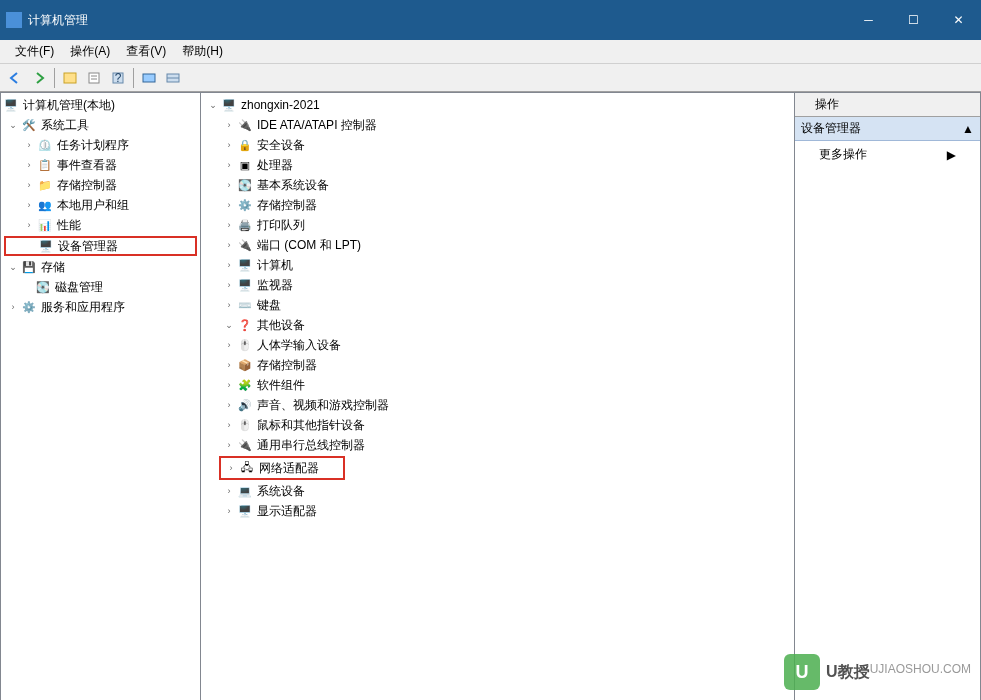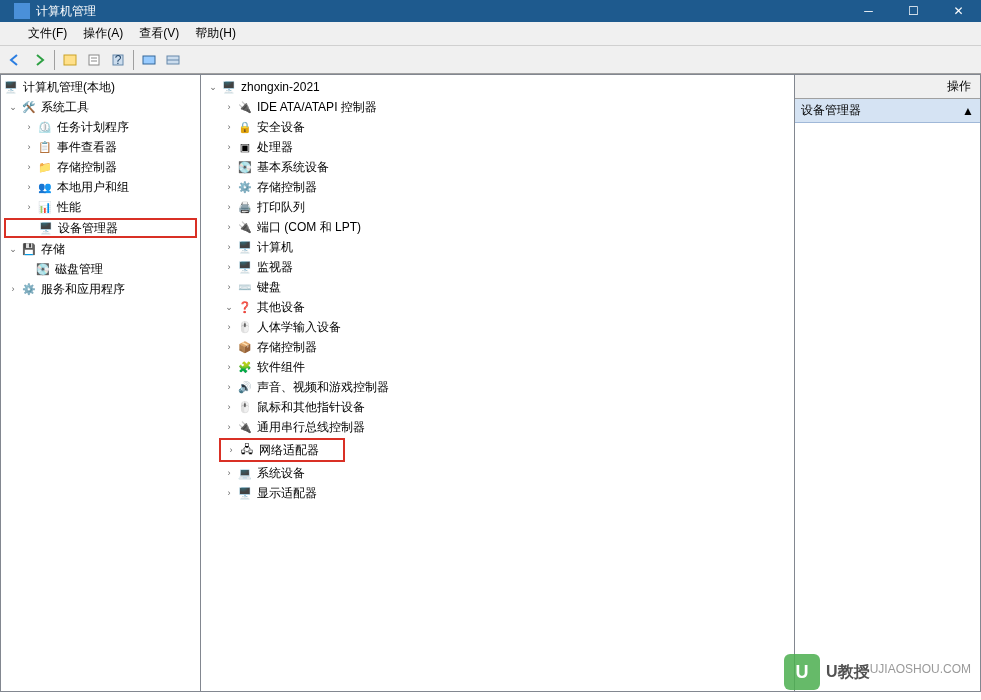--- a/index.html
+++ b/index.html
@@ -1,44 +1,44 @@
 <!DOCTYPE html>
 <html><head>
 <meta charset="utf-8">
 <style>
 * { margin: 0; padding: 0; box-sizing: border-box; font-family: "Microsoft YaHei", "Segoe UI", sans-serif; font-size: 12px; }
 body { width: 981px; height: 700px; background: #fff; overflow: hidden; position: relative; }
 
-.titlebar { height: 22px; background: #1e5a8e; color: #fff; display: flex; align-items: center; padding-left: 14px; }
+.titlebar { height: 40px; background: #1e5a8e; color: #fff; display: flex; align-items: center; padding-left: 6px; }
 .titlebar .app-icon { width: 16px; height: 16px; background: #4a90d9; margin-right: 6px; display: inline-block; }
 .titlebar .title { flex: 1; font-size: 12px; }
 .titlebar .win-btn { width: 45px; height: 30px; display: flex; align-items: center; justify-content: center; color: #fff; }
 
-.menubar { height: 24px; background: #f0f0f0; display: flex; align-items: center; padding: 0 20px; border-bottom: 1px solid #d0d0d0; }
+.menubar { height: 24px; background: #f0f0f0; display: flex; align-items: center; padding: 0 7px; border-bottom: 1px solid #d0d0d0; }
 .menubar .menu-item { padding: 2px 8px; cursor: default; }
 
 .toolbar { height: 28px; background: #f0f0f0; display: flex; align-items: center; padding: 0 4px; border-bottom: 1px solid #a0a0a0; gap: 2px; }
 .toolbar .tb-btn { width: 22px; height: 22px; display: flex; align-items: center; justify-content: center; border: 1px solid transparent; }
 .toolbar .sep { width: 1px; height: 20px; background: #a0a0a0; margin: 0 2px; }
 
 .main { display: flex; height: calc(700px - 30px - 24px - 28px); }
 .panel { background: #fff; border: 1px solid #828790; overflow: auto; }
 .left-panel { width: 200px; border-right: none; }
 .center-panel { flex: 1; }
 .right-panel { width: 186px; border-left: none; }
 
 .tree { padding: 2px; }
 .tree-row { display: flex; align-items: center; height: 20px; white-space: nowrap; padding-right: 4px; cursor: default; }
 .tree-row .indent { display: inline-block; }
 .tree-row .exp { width: 12px; height: 12px; display: inline-flex; align-items: center; justify-content: center; font-size: 9px; color: #666; margin-right: 2px; }
 .tree-row .icon { width: 16px; height: 16px; margin-right: 4px; display: inline-flex; align-items: center; justify-content: center; font-size: 11px; }
 .tree-row .label { font-size: 12px; }
 .hl-red-item { border: 2px solid #d93025; padding-right: 12px !important; }
 
-.actions-header { background: #f0f0f0; border-bottom: 1px solid #a0a0a0; padding: 3px 9px; font-size: 12px; text-align: right; }
+.actions-header { background: #f0f0f0; border-bottom: 1px solid #a0a0a0; padding: 3px 20px; font-size: 12px; }
 .actions-section { background: #d5e3f3; border-bottom: 1px solid #a0b8d8; padding: 3px 6px; display: flex; justify-content: space-between; align-items: center; }
 .actions-item { padding: 5px 24px; display: flex; justify-content: space-between; align-items: center; cursor: default; }
 
 .watermark { position: absolute; bottom: 10px; right: 10px; display: flex; align-items: center; gap: 6px; opacity: 0.85; }
 .watermark .wm-icon { width: 36px; height: 36px; background: #4caf50; border-radius: 6px; display: flex; align-items: center; justify-content: center; color: #fff; font-weight: bold; font-size: 18px; }
 .watermark .wm-text { display: flex; flex-direction: row; color: #333; }
 .watermark .wm-text .cn { font-size: 16px; font-weight: bold; color: #333; }
 .watermark .wm-text .en { font-size: 12px; color: #888; }
 .ic-warn::after { content: "⚠"; color: #f6a800; font-size: 10px; }
 </style>
@@ -305,20 +305,24 @@
         </div>
     </div>
   </div>
 
   <div class="panel right-panel">
     <div class="actions-header">操作</div>
     <div class="actions-section">
       <span>设备管理器</span>
       <span>▲</span>
     </div>
+    <div class="actions-item">
+      <span>更多操作</span>
+      <span>▶</span>
+    </div>
   </div>
 
 </div>
 
 <div class="watermark">
   <div class="wm-icon">U</div>
   <div class="wm-text">
     <span class="cn">U教授</span>
     <span class="en">UJIAOSHOU.COM</span>
   </div>

